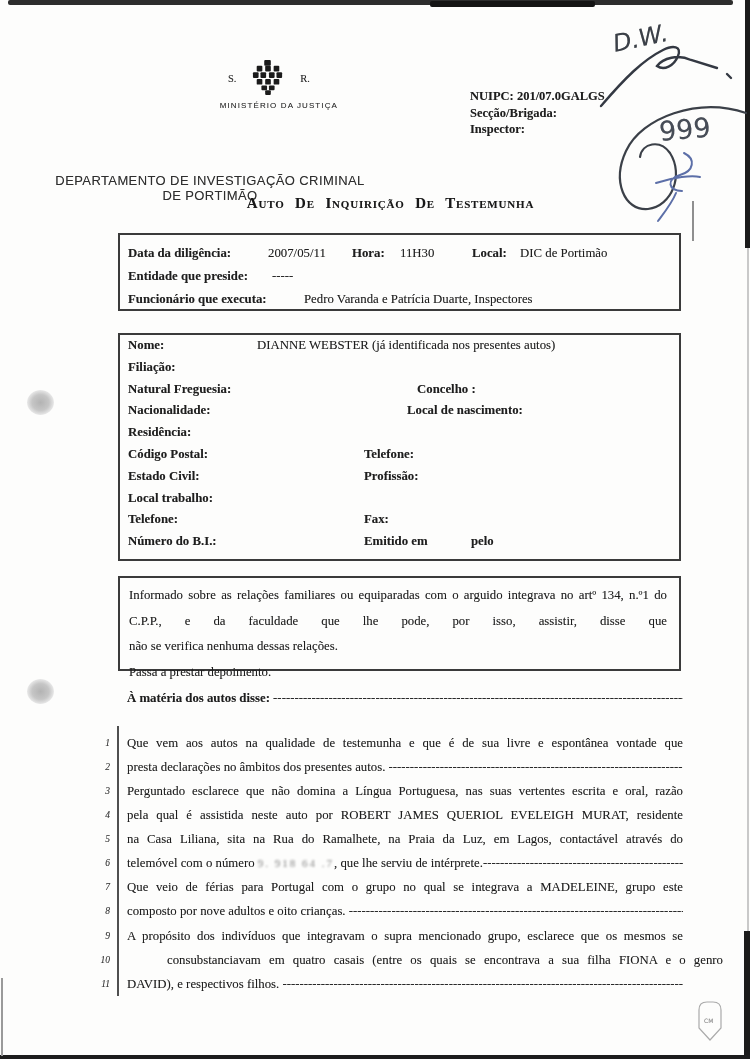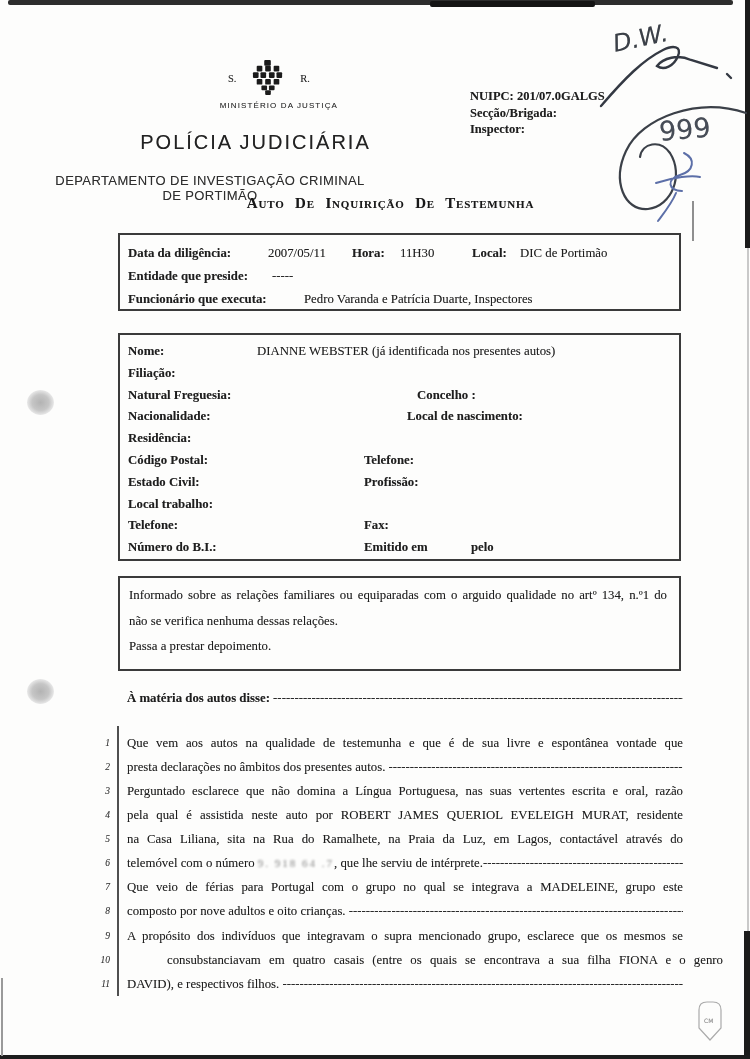--- a/index.html
+++ b/index.html
@@ -28,21 +28,21 @@
   .department{position:absolute;top:173px;left:49px;width:322px;text-align:center;
               font-family:"Liberation Sans",sans-serif;font-size:13px;letter-spacing:.4px;color:#2e2e2e;}
   .case-block{position:absolute;top:88px;left:470px;font-weight:bold;font-size:12.5px;line-height:16.5px;}
   
   .doc-title{position:absolute;top:195px;left:118px;width:545px;text-align:center;font-weight:bold;
              font-size:15px;font-variant:small-caps;letter-spacing:.8px;word-spacing:6px;color:#181818;}
   
   .box{position:absolute;left:118px;width:563px;border:2px solid #3b3b3b;box-sizing:border-box;
        font-size:12.8px;}
   .box1{top:233px;height:78px;padding-top:7px;}
-  .box2{top:333px;height:228px;padding-top:6px;}
+  .box2{top:333px;height:228px;}
   .box3{top:576px;height:95px;padding:5px 12px 0 9px;}
   .trow{position:relative;height:23px;line-height:23px;padding-left:8px;white-space:nowrap;}
   .box2 .trow{height:21.8px;line-height:21.8px;}
   .a{position:absolute;top:0;}
   .b{font-weight:bold;}
   .nline{height:25.5px;line-height:25.5px;}
   
   .matter{position:absolute;left:127px;top:691px;width:556px;font-size:12.8px;
           white-space:nowrap;overflow:hidden;}
   .stmt-num{position:absolute;left:86px;width:24px;text-align:right;font-style:italic;
@@ -90,21 +90,20 @@
         <rect x="14" y="20" width="6" height="6" rx="1"></rect>
         <rect x="23" y="20" width="6" height="6" rx="1"></rect>
         <rect x="10" y="27" width="6" height="5" rx="1"></rect>
         <rect x="18" y="27" width="6" height="5" rx="1"></rect>
         <rect x="14" y="32" width="6" height="5" rx="1"></rect>
       </g>
     </svg>
     <span>R.</span>
   </div>
   <div class="ministry">MINISTÉRIO DA JUSTIÇA</div>
-  <div class="agency">POLÍCIA JUDICIÁRIA</div>
   <div class="department">DEPARTAMENTO DE INVESTIGAÇÃO CRIMINAL DE PORTIMÃO</div>
 
   <div class="case-block">
     <div>
       <span>NUIPC:</span>
       <span>201/07.0GALGS</span>
     </div>
     <div>Secção/Brigada:</div>
     <div>Inspector:</div>
   </div>
@@ -176,21 +175,22 @@
       <span class="a b" style="left:244px;">Fax:</span>
     </div>
     <div class="trow">
       <span class="b">Número do B.I.:</span>
       <span class="a b" style="left:244px;">Emitido em</span>
       <span class="a b" style="left:351px;">pelo</span>
     </div>
   </div>
 
   <div class="box box3">
-    <div class="nline fill">Informado sobre as relações familiares ou equiparadas com o arguido qualidade no artº 134, n.º1 do</div>
+    <div class="nline fill">Informado sobre as relações familiares ou equiparadas com o arguido integrava no artº 134, n.º1 do</div>
+    <div class="nline fill">C.P.P., e da faculdade que lhe pode, por isso, assistir, disse que</div>
     <div class="nline">não se verifica nenhuma dessas relações.</div>
     <div class="nline">Passa a prestar depoimento.</div>
   </div>
 
   <div class="matter"><span class="b">À matéria dos autos disse:</span><span> ----------------------------------------------------------------------------------------------------</span></div>
 
   <div class="stmt-rule"></div>
 
   <span class="stmt-num" style="top:731px;">1</span>
   <div class="stmt-line fill" style="top:731px;">Que vem aos autos na qualidade de testemunha e que é de sua livre e espontânea vontade que</div>

